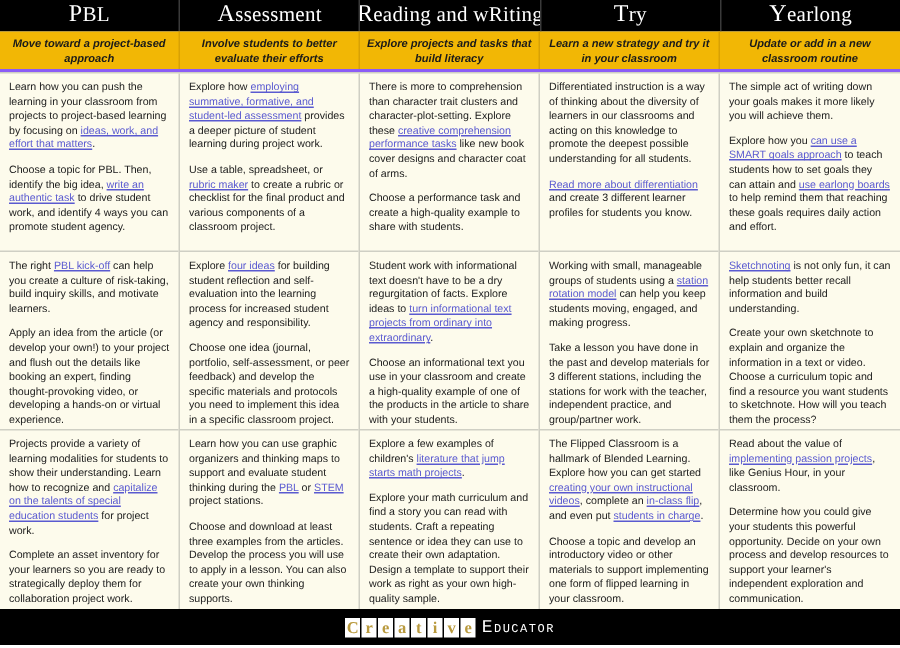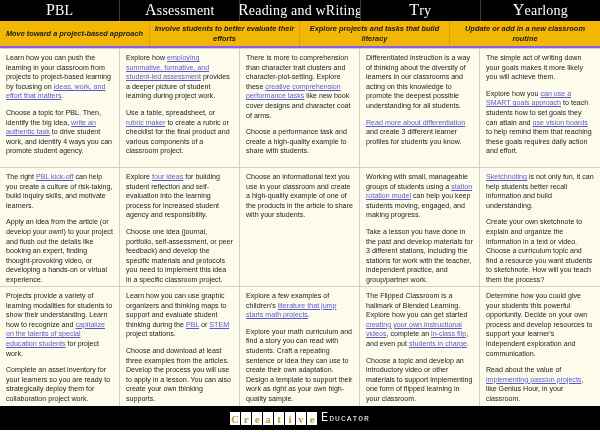--- a/index.html
+++ b/index.html
@@ -177,20 +177,23 @@
       <div class="sub-cell">
         <div class="sub-text">Move toward a project-based approach</div>
       </div>
       <div class="sub-cell">
         <div class="sub-text">Involve students to better evaluate their efforts</div>
       </div>
       <div class="sub-cell">
         <div class="sub-text">Explore projects and tasks that build literacy</div>
       </div>
       <div class="sub-cell">
+        <div class="sub-text">Learn a new strategy and try it in your classroom</div>
+      </div>
+      <div class="sub-cell">
         <div class="sub-text">Update or add in a new classroom routine</div>
       </div>
     </div>
 
   <div class="grid">
       <div class="col">
         <div class="cell">
           <p><span>Learn how you can push the learning in your classroom from projects to project-based learning by focusing on </span><a class="lnk" href="#">ideas, work, and effort that matters</a><span>.</span></p>
           <p><span>Choose a topic for PBL. Then, identify the big idea, </span><a class="lnk" href="#">write an authentic task</a><span> to drive student work, and identify 4 ways you can promote student agency.</span></p>
         </div>
@@ -216,20 +219,21 @@
           <p><span>Learn how you can use graphic organizers and thinking maps to support and evaluate student thinking during the </span><a class="lnk" href="#">PBL</a><span> or </span><a class="lnk" href="#">STEM</a><span> project stations.</span></p>
           <p><span>Choose and download at least three examples from the articles. Develop the process you will use to apply in a lesson. You can also create your own thinking supports.</span></p>
         </div>
       </div>
       <div class="col">
         <div class="cell">
           <p><span>There is more to comprehension than character trait clusters and character-plot-setting. Explore these </span><a class="lnk" href="#">creative comprehension performance tasks</a><span> like new book cover designs and character coat of arms.</span></p>
           <p><span>Choose a performance task and create a high-quality example to share with students.</span></p>
         </div>
         <div class="cell">
+          <p><span>Student work with informational text doesn't have to be a dry regurgitation of facts. Explore ideas to </span><a class="lnk" href="#">turn informational text projects from ordinary into extraordinary</a><span>.</span></p>
           <p><span>Choose an informational text you use in your classroom and create a high-quality example of one of the products in the article to share with your students.</span></p>
         </div>
         <div class="cell">
           <p><span>Explore a few examples of children's </span><a class="lnk" href="#">literature that jump starts math projects</a><span>.</span></p>
           <p><span>Explore your math curriculum and find a story you can read with students. Craft a repeating sentence or idea they can use to create their own adaptation. Design a template to support their work as right as your own high-quality sample.</span></p>
         </div>
       </div>
       <div class="col">
         <div class="cell">
           <p><span>Differentiated instruction is a way of thinking about the diversity of learners in our classrooms and acting on this knowledge to promote the deepest possible understanding for all students.</span></p>
@@ -240,29 +244,29 @@
           <p><span>Take a lesson you have done in the past and develop materials for 3 different stations, including the stations for work with the teacher, independent practice, and group/partner work.</span></p>
         </div>
         <div class="cell">
           <p><span>The Flipped Classroom is a hallmark of Blended Learning. Explore how you can get started </span><a class="lnk" href="#">creating your own instructional videos</a><span>, complete an </span><a class="lnk" href="#">in-class flip</a><span>, and even put </span><a class="lnk" href="#">students in charge</a><span>.</span></p>
           <p><span>Choose a topic and develop an introductory video or other materials to support implementing one form of flipped learning in your classroom.</span></p>
         </div>
       </div>
       <div class="col">
         <div class="cell">
           <p><span>The simple act of writing down your goals makes it more likely you will achieve them.</span></p>
-          <p><span>Explore how you </span><a class="lnk" href="#">can use a SMART goals approach</a><span> to teach students how to set goals they can attain and </span><a class="lnk" href="#">use vision boards</a><span> to help remind them that reaching these goals requires daily action and effort.</span></p>
+          <p><span>Explore how you </span><a class="lnk" href="#">can use a SMART goals approach</a><span> to teach students how to set goals they can attain and </span><a class="lnk" href="#">use earlong boards</a><span> to help remind them that reaching these goals requires daily action and effort.</span></p>
         </div>
         <div class="cell">
           <p><a class="lnk" href="#">Sketchnoting</a><span> is not only fun, it can help students better recall information and build understanding.</span></p>
           <p><span>Create your own sketchnote to explain and organize the information in a text or video. Choose a curriculum topic and find a resource you want students to sketchnote. How will you teach them the process?</span></p>
         </div>
         <div class="cell">
+          <p><span>Read about the value of </span><a class="lnk" href="#">implementing passion projects</a><span>, like Genius Hour, in your classroom.</span></p>
           <p><span>Determine how you could give your students this powerful opportunity. Decide on your own process and develop resources to support your learner's independent exploration and communication.</span></p>
-          <p><span>Read about the value of </span><a class="lnk" href="#">implementing passion projects</a><span>, like Genius Hour, in your classroom.</span></p>
         </div>
       </div>
     </div>
 
   <div class="footer">
     <div class="logo">
       <div class="logo-creative">
           <div class="tile">C</div>
           <div class="tile">r</div>
           <div class="tile">e</div>

